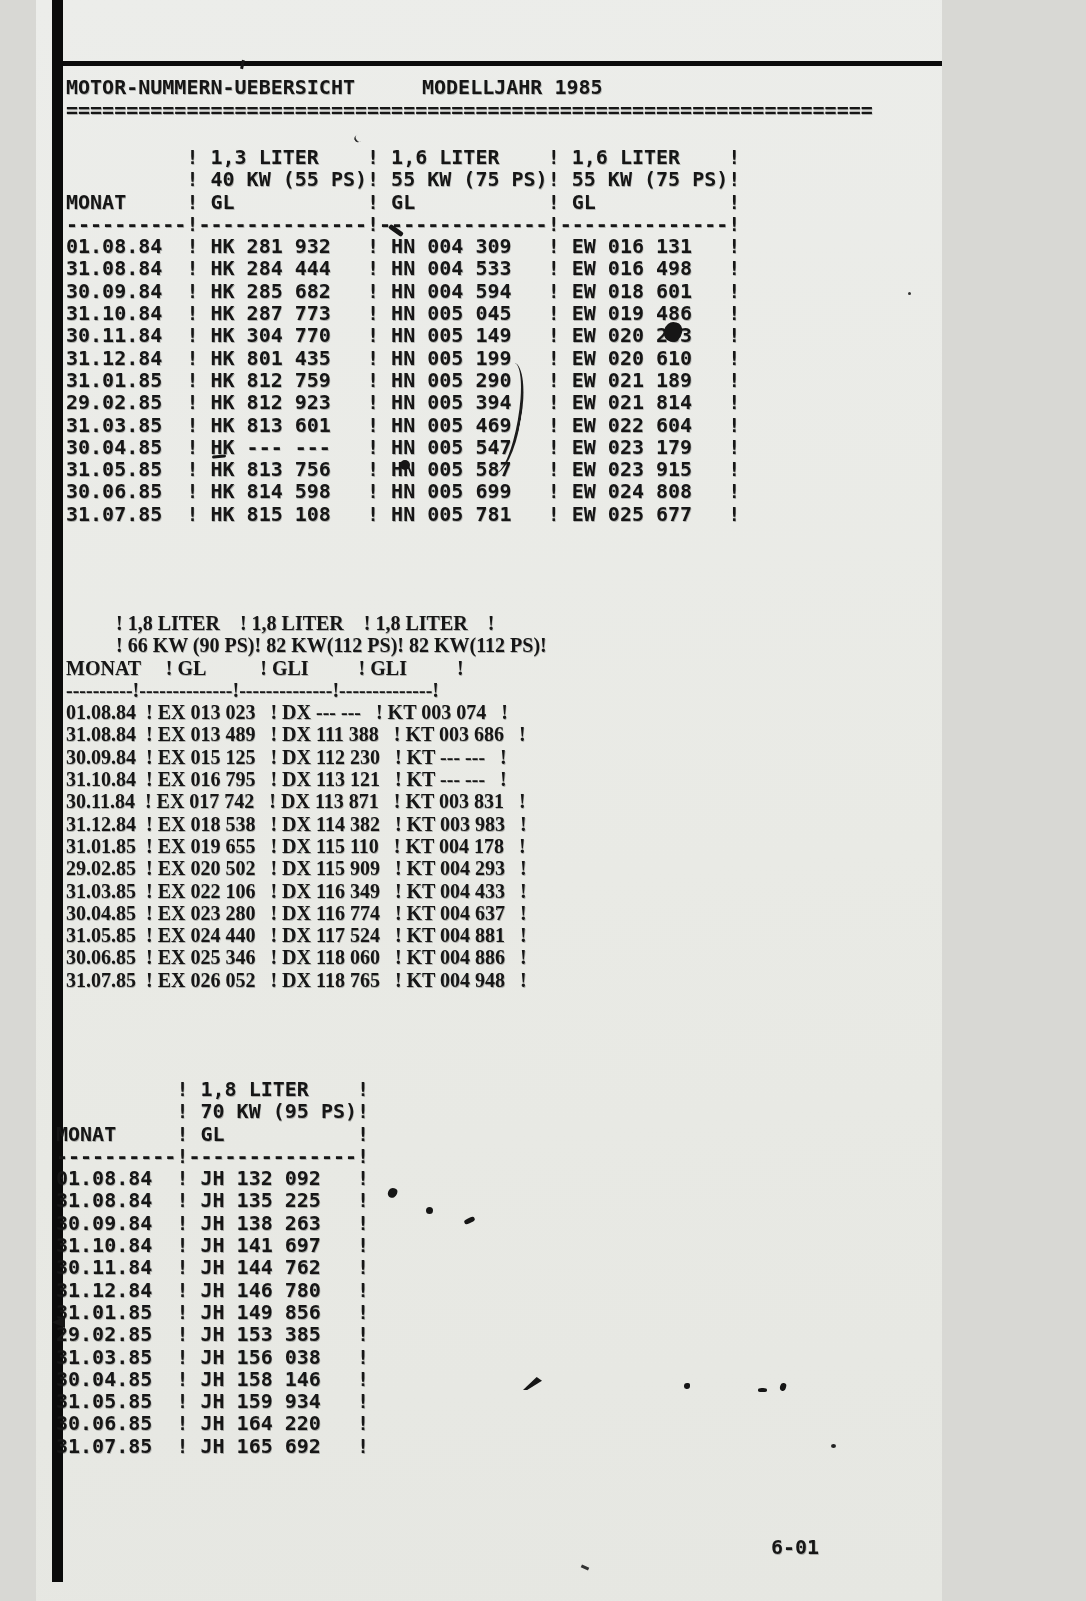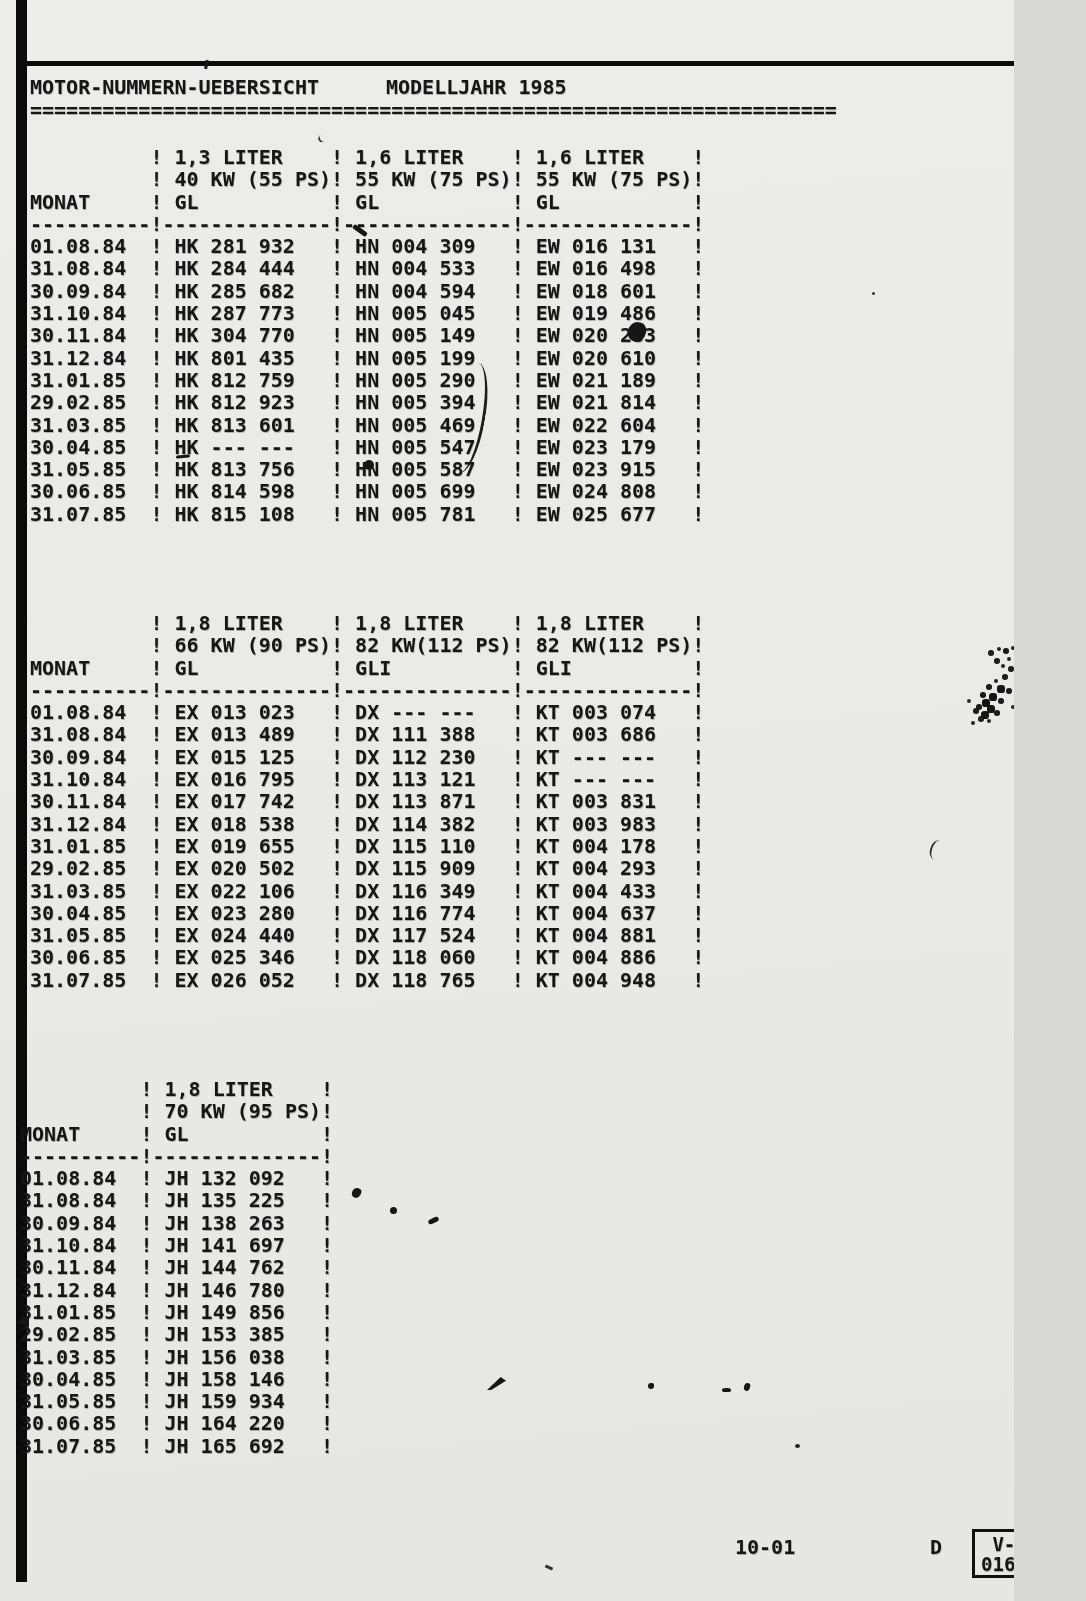--- a/index.html
+++ b/index.html
@@ -1,21 +1,22 @@
 <!DOCTYPE html>
 <html><head>
 <meta charset="utf-8">
 <style>
   html,body{margin:0;padding:0;background:#d8d8d4;}
   .page{
     position:relative;
-    width:1014px;height:1601px;
+    width:906px;height:1601px;
     background:linear-gradient(175deg,#ecedea 0%,#e9eae5 55%,#e6e7e2 100%);
     overflow:hidden;
     font-family:"DejaVu Sans Mono",monospace;
+    margin-left:36px;
   }
   .txt{
     position:absolute;margin:0;
     font:700 20px/22.3px "DejaVu Sans Mono",monospace;
     color:#161616;
     white-space:pre;
     text-shadow:0.6px 0.6px 0 rgba(20,20,20,.28);
     letter-spacing:0;
   }
   .rule{position:absolute;background:#0b0b0b;}
@@ -67,21 +68,21 @@
 31.10.84  ! HK 287 773   ! HN 005 045   ! EW 019 486   !
 30.11.84  ! HK 304 770   ! HN 005 149   ! EW 020 283   !
 31.12.84  ! HK 801 435   ! HN 005 199   ! EW 020 610   !
 31.01.85  ! HK 812 759   ! HN 005 290   ! EW 021 189   !
 29.02.85  ! HK 812 923   ! HN 005 394   ! EW 021 814   !
 31.03.85  ! HK 813 601   ! HN 005 469   ! EW 022 604   !
 30.04.85  ! HK --- ---   ! HN 005 547   ! EW 023 179   !
 31.05.85  ! HK 813 756   ! HN 005 587   ! EW 023 915   !
 30.06.85  ! HK 814 598   ! HN 005 699   ! EW 024 808   !
 31.07.85  ! HK 815 108   ! HN 005 781   ! EW 025 677   !</pre>
-  <pre class="txt" style="left:30px;top:612px;">          ! 1,8 LITER    ! 1,8 LITER    ! 1,8 LITER    !
+  <pre class="txt" style="left:30px;top:612px;font-family:Liberation Serif, serif;">          ! 1,8 LITER    ! 1,8 LITER    ! 1,8 LITER    !
           ! 66 KW (90 PS)! 82 KW(112 PS)! 82 KW(112 PS)!
 MONAT     ! GL           ! GLI          ! GLI          !
 ----------!--------------!--------------!--------------!
 01.08.84  ! EX 013 023   ! DX --- ---   ! KT 003 074   !
 31.08.84  ! EX 013 489   ! DX 111 388   ! KT 003 686   !
 30.09.84  ! EX 015 125   ! DX 112 230   ! KT --- ---   !
 31.10.84  ! EX 016 795   ! DX 113 121   ! KT --- ---   !
 30.11.84  ! EX 017 742   ! DX 113 871   ! KT 003 831   !
 31.12.84  ! EX 018 538   ! DX 114 382   ! KT 003 983   !
 31.01.85  ! EX 019 655   ! DX 115 110   ! KT 004 178   !
@@ -150,21 +151,21 @@
 3
 3
 3
 2
 3
 3
 3
 3
 3</pre>
 
-  <pre class="txt" style="left:735px;top:1536px;">10-01</pre>
+  <pre class="txt" style="left:735px;top:1536px;">6-01</pre>
   <pre class="txt" style="left:930px;top:1536px;">D</pre>
   <div class="codebox">
     <span>V-016</span>
   </div>
 
   <div class="blot" style="left:352px;top:228px;width:16px;height:5px;border-radius:2px;transform:rotate(35deg);"></div>
   <div class="blot" style="left:628px;top:322px;width:18px;height:20px;border-radius:55% 45% 60% 50%;transform:rotate(10deg);"></div>
   <div class="arc" style="left:452px;top:362px;width:30px;height:112px;border-right:3.5px solid #1c1c1c;transform:rotate(10deg);"></div>
   <div class="blot" style="left:364px;top:460px;width:10px;height:10px;border-radius:50%;"></div>
   <div class="blot" style="left:176px;top:455px;width:14px;height:3px;border-radius:2px;transform:rotate(-6deg);"></div>

